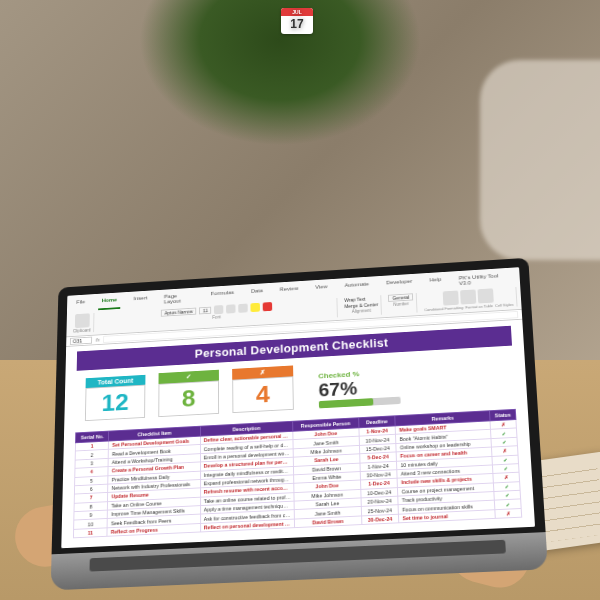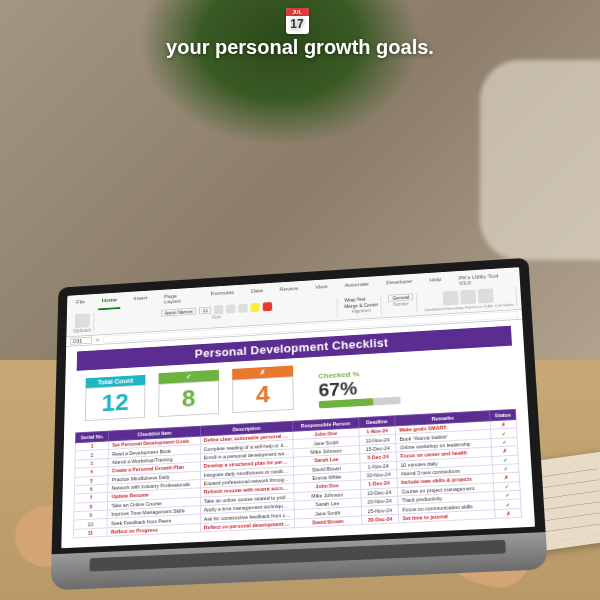--- a/index.html
+++ b/index.html
@@ -20,21 +20,21 @@
   .hand { position:absolute; width:80px; height:60px; background:#d4a574; border-radius:30px; }
   .hand.left { left:15px; bottom:35px; transform:rotate(-10deg); }
   .hand.right { right:70px; bottom:15px; transform:rotate(15deg); }
   .notebook { position:absolute; right:-10px; bottom:50px; width:130px; height:90px;
     background:#e8dcc8; border-radius:4px; transform:rotate(-8deg);
     box-shadow:0 2px 8px rgba(0,0,0,.3); }
   .notebook::after{content:"";position:absolute;inset:8px;background:
     repeating-linear-gradient(0deg,transparent 0,transparent 10px,#c9b89a 10px,#c9b89a 11px);
     border-radius:2px;}
 
-  .cal-icon { display:inline-flex; flex-direction:column; width:23px; height:26px;
+  .cal-icon { display:inline-flex; flex-direction:column; width:32px; height:26px;
     background:#fff; border-radius:3px; overflow:hidden; vertical-align:middle;
     margin-right:6px; box-shadow:0 1px 3px rgba(0,0,0,.3); }
   .cal-icon .bar{height:8px;background:#e03b3b;font-size:5px;color:#fff;text-align:center;line-height:8px;}
   .cal-icon .day{flex:1;display:flex;align-items:center;justify-content:center;
     font-size:12px;font-weight:700;color:#333;}
 
   .title-overlay{position:absolute;top:6px;left:0;right:0;text-align:center;
     color:#fff;font-weight:700;z-index:50;text-shadow:0 1px 4px rgba(0,0,0,.5);}
   .title-overlay .l1{font-size:20px;line-height:1.3;}
   .title-overlay .l2{font-size:20px;line-height:1.3;}
@@ -102,21 +102,20 @@
 <div class="hand left"></div>
 <div class="hand right"></div>
 
 <div class="title-overlay">
   <div class="l1">
     <span class="cal-icon">
       <span class="bar">JUL</span>
       <span class="day">17</span>
     </span>
   </div>
-  <div class="l2">your personal growth goals.</div>
 </div>
 
 <div class="laptop">
   <div class="laptop-screen">
     <div class="screen-inner">
 
       <div class="ribbon-tabs">
         <span>File</span>
         <span class="active">Home</span>
         <span>Insert</span>

